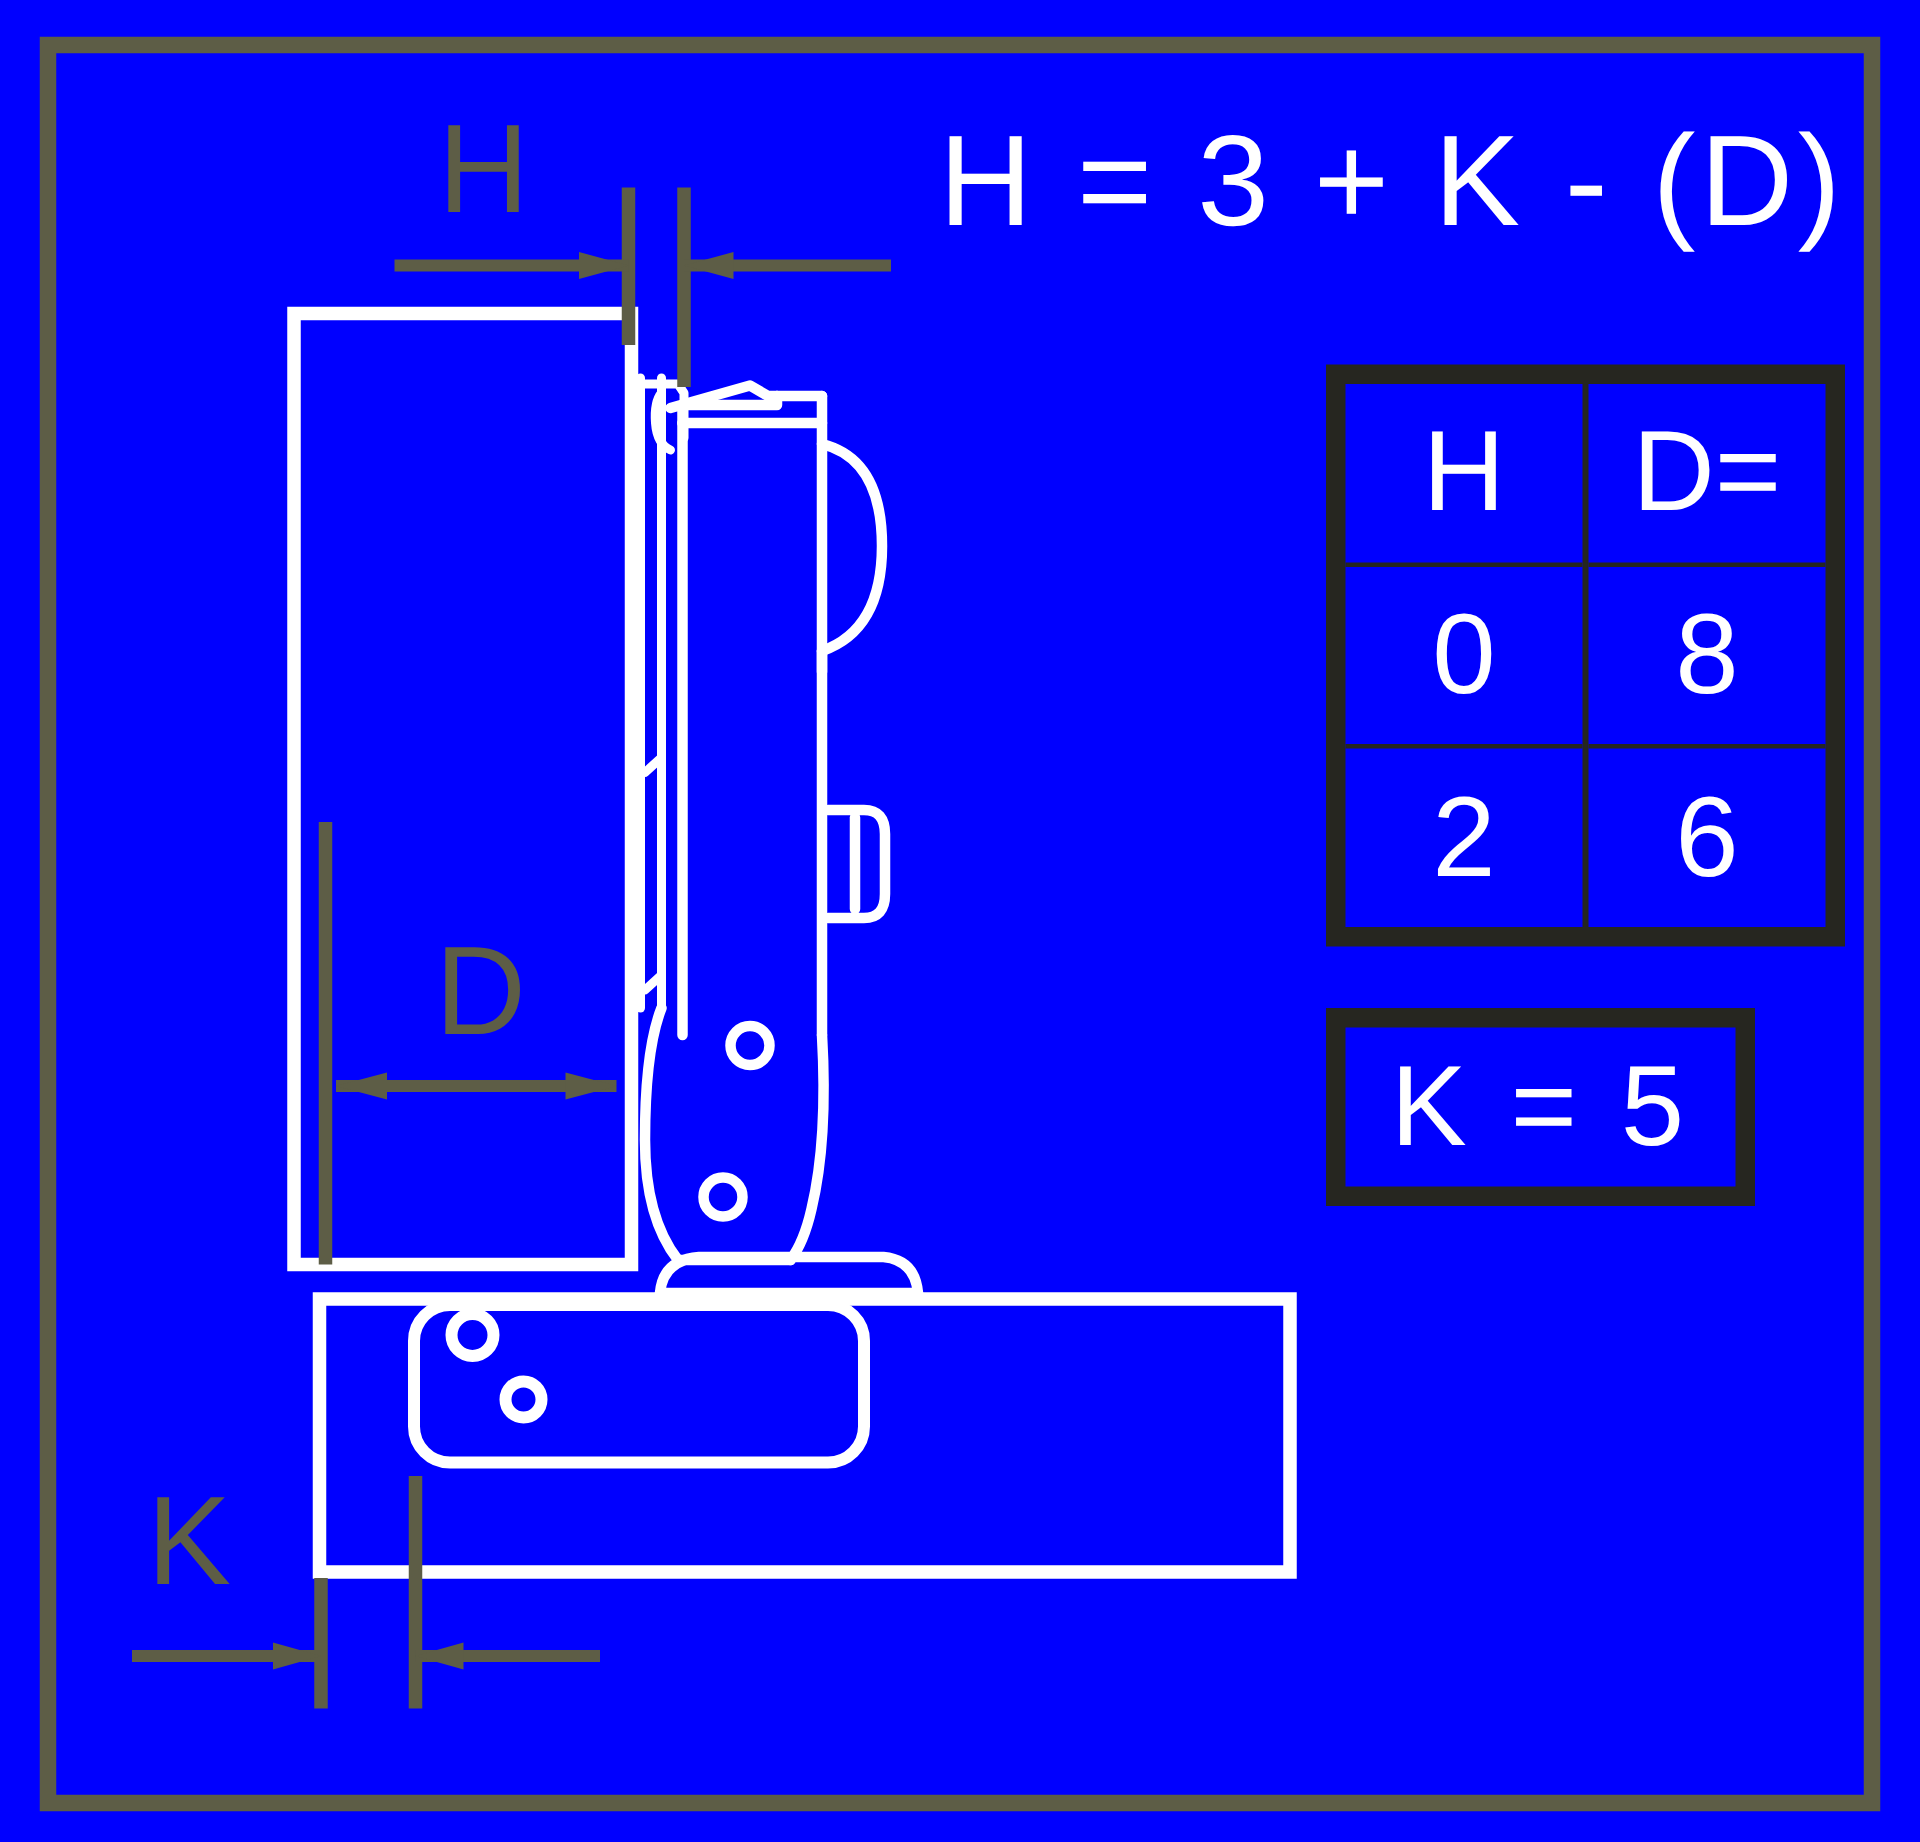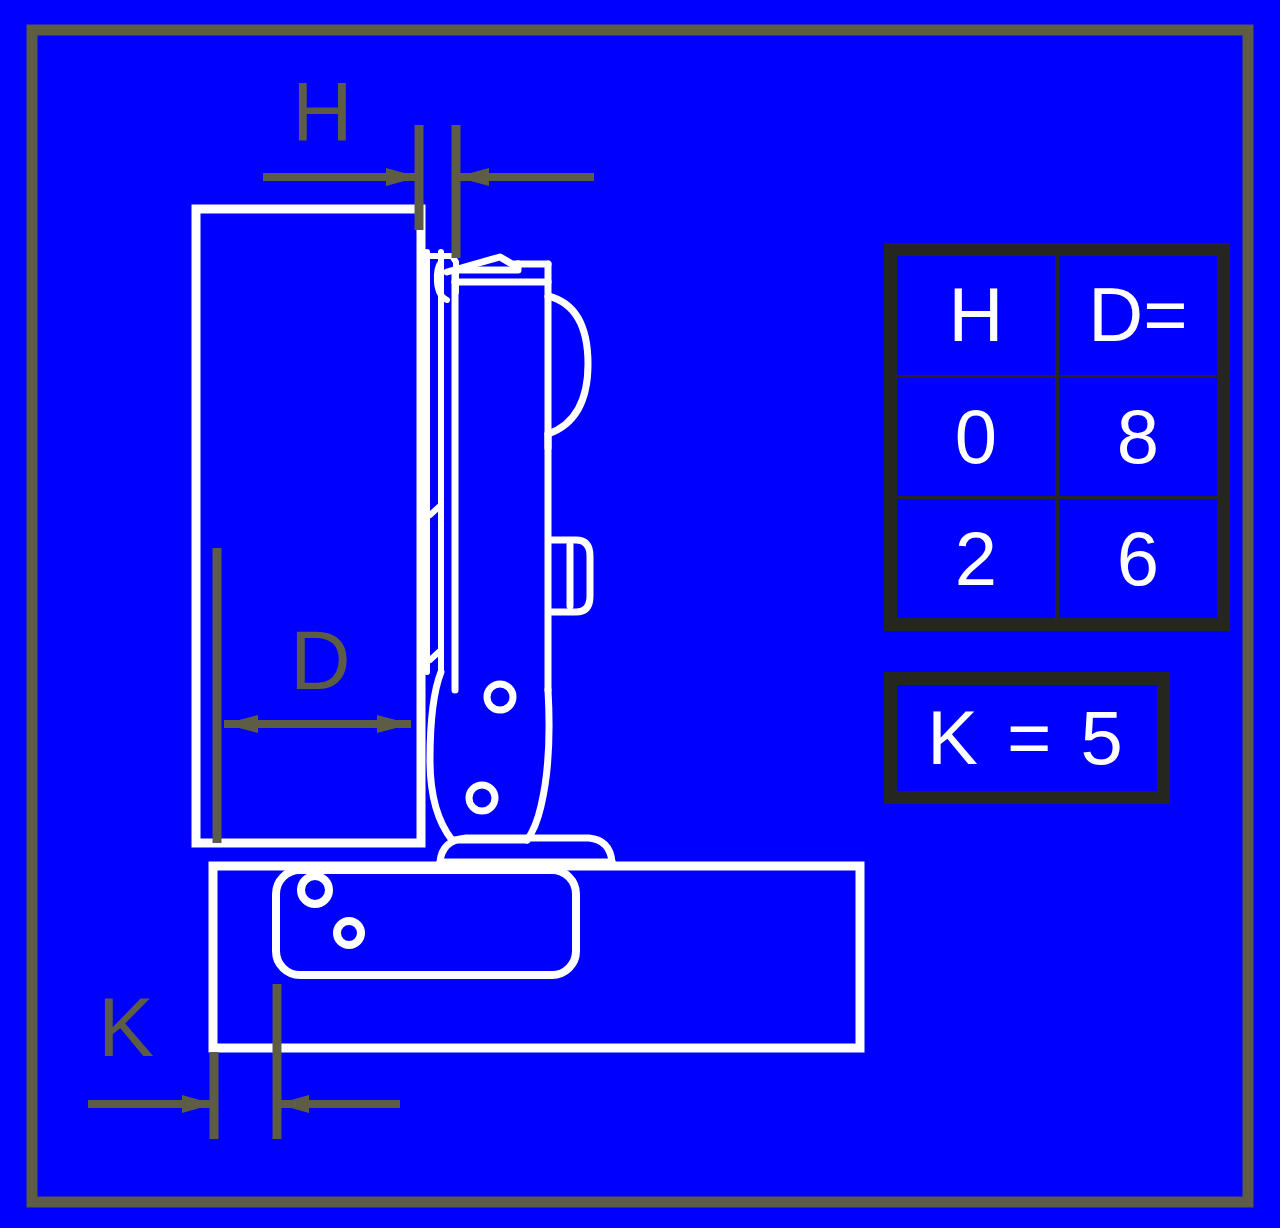--- a/index.html
+++ b/index.html
@@ -198,20 +198,21 @@
       <line x1="214" y1="1052" x2="214" y2="1139" stroke-width="9"></line>
       <line x1="277" y1="984" x2="277" y2="1139" stroke-width="9"></line>
       <line x1="88" y1="1104" x2="214" y2="1104" stroke-width="8"></line>
       <line x1="277" y1="1104" x2="400" y2="1104" stroke-width="8"></line>
       <polygon points="214,1104 182,1095 182,1113" stroke="none"></polygon>
       <polygon points="277,1104 309,1095 309,1113" stroke="none"></polygon>
     </g>
 
   </svg>
 
+  <div class="overlay-text" id="formula">H = 3 + K - (D)</div>
 
   <div class="dim-label" id="dim-h-label">H</div>
 
   <div class="dim-label" id="dim-d-label">D</div>
 
   <div class="dim-label" id="dim-k-label">K</div>
 
   <div id="ratio-table">
     <div class="table-col-wrap">
       <div class="tcol left">

